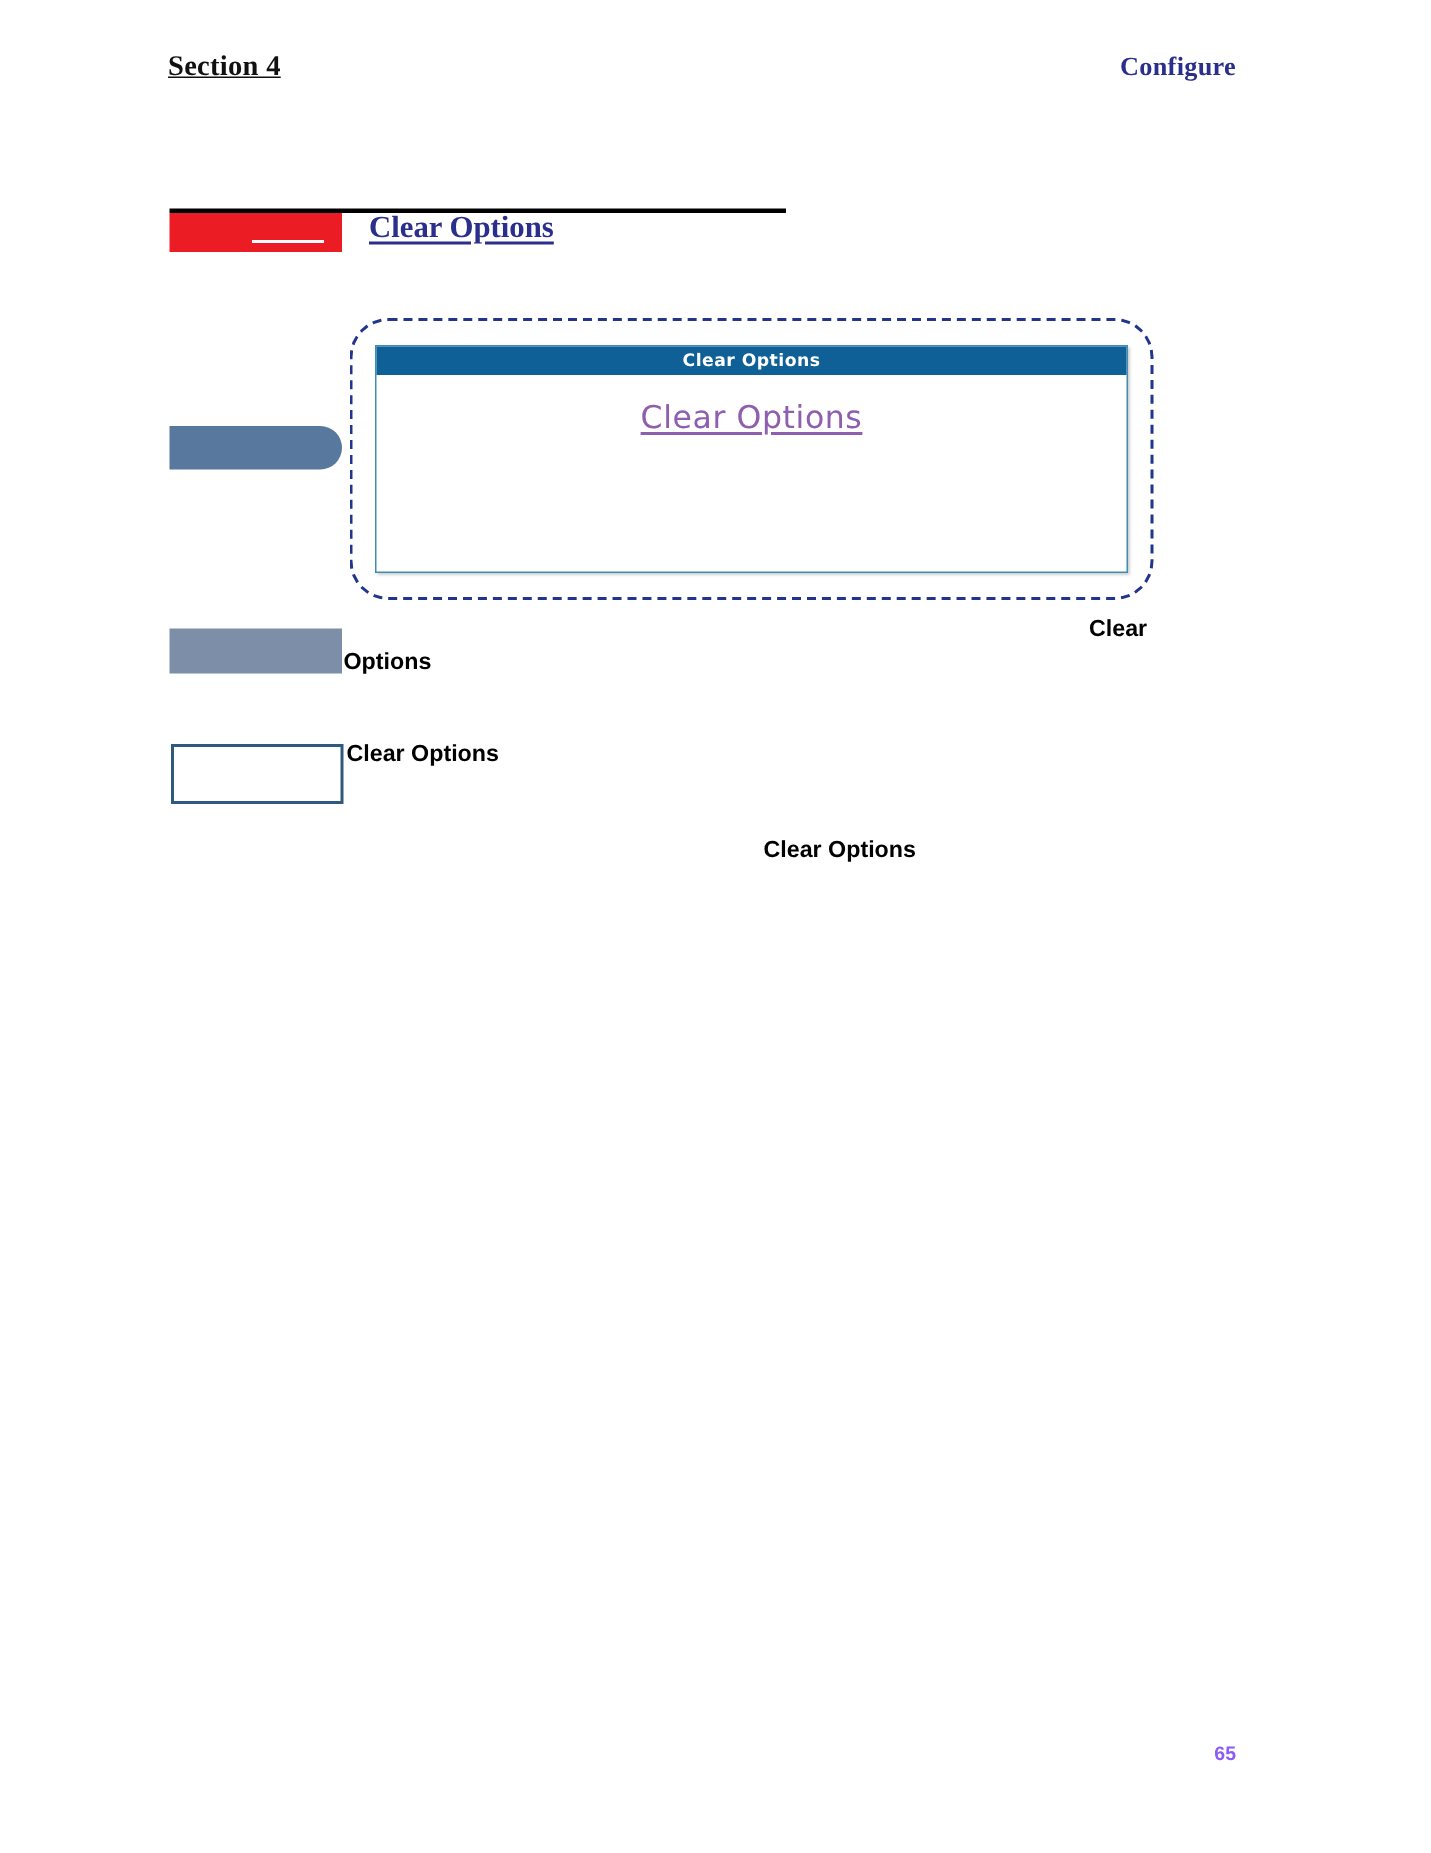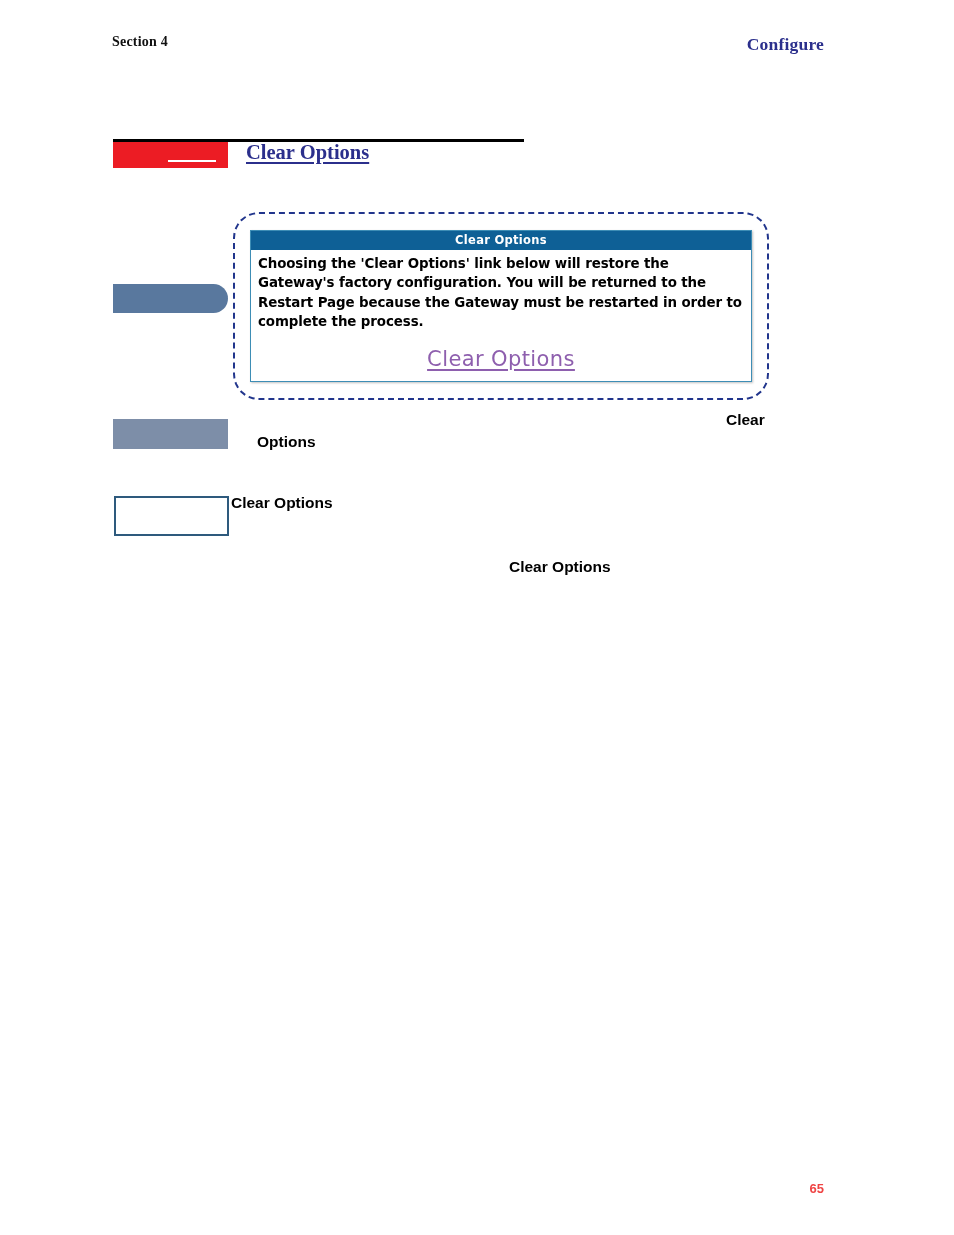--- a/index.html
+++ b/index.html
@@ -23,24 +23,25 @@
     top: 34px;
     width: 712px;
     height: 26px;
   }
   .page-header .section-label {
     position: absolute;
     left: 0;
     top: 0;
     font-family: "Liberation Serif", serif;
     font-weight: bold;
-    font-size: 14px;
+    font-size: 19px;
     color: #111111;
     letter-spacing: 0.2px;
     white-space: nowrap;
+    text-decoration: underline;
   }
   .page-header .chapter-label {
     position: absolute;
     right: 0;
     top: 0;
     font-family: "Liberation Serif", serif;
     font-weight: bold;
     font-size: 17.5px;
     color: #2b2f8c;
     letter-spacing: 0.2px;
@@ -176,34 +177,33 @@
   .frag {
     position: absolute;
     font-family: "Liberation Sans", sans-serif;
     font-weight: bold;
     font-size: 15.5px;
     color: #000000;
     white-space: nowrap;
     text-align: center;
   }
   .frag-clear-tail   { left: 726px; top: 411px; }
-  .frag-options-head { left: 229px; top: 433px; margin-left: 28px; }
+  .frag-options-head { left: 229px; top: 433px; }
   .frag-outline-text { left: 231px; top: 494px; }
   .frag-indented     { left: 509px; top: 558px; }
 
   
   .folio {
     position: absolute;
     right: 130px;
     top: 1161px;
     font-family: "Liberation Sans", sans-serif;
     font-weight: bold;
     font-size: 13px;
-    color: #ef4444;
-    margin-top: 20px;
+    color: #8b5cf6;
   }
 </style>
 </head>
 <body>
 
 <div class="page-header">
   <div class="section-label">Section 4</div>
   <div class="chapter-label">Configure</div>
 </div>
 
@@ -212,21 +212,20 @@
 <div class="title-swatch">
   <div class="swatch-line"></div>
 </div>
 
 <div class="section-title">Clear Options</div>
 
 <div class="callout"></div>
 
 <div class="screenshot">
   <div class="titlebar">Clear Options</div>
-  <div class="body-text">Choosing the 'Clear Options' link below will restore the Gateway's factory configuration. You will be returned to the Restart Page because the Gateway must be restarted in order to complete the process.</div>
   <div class="link-row">
     <a class="clear-link" href="#">Clear Options</a>
   </div>
 </div>
 
 <div class="pill-block"></div>
 <div class="bar-block"></div>
 <div class="outline-block"></div>
 
 <div class="frag frag-clear-tail">Clear</div>

